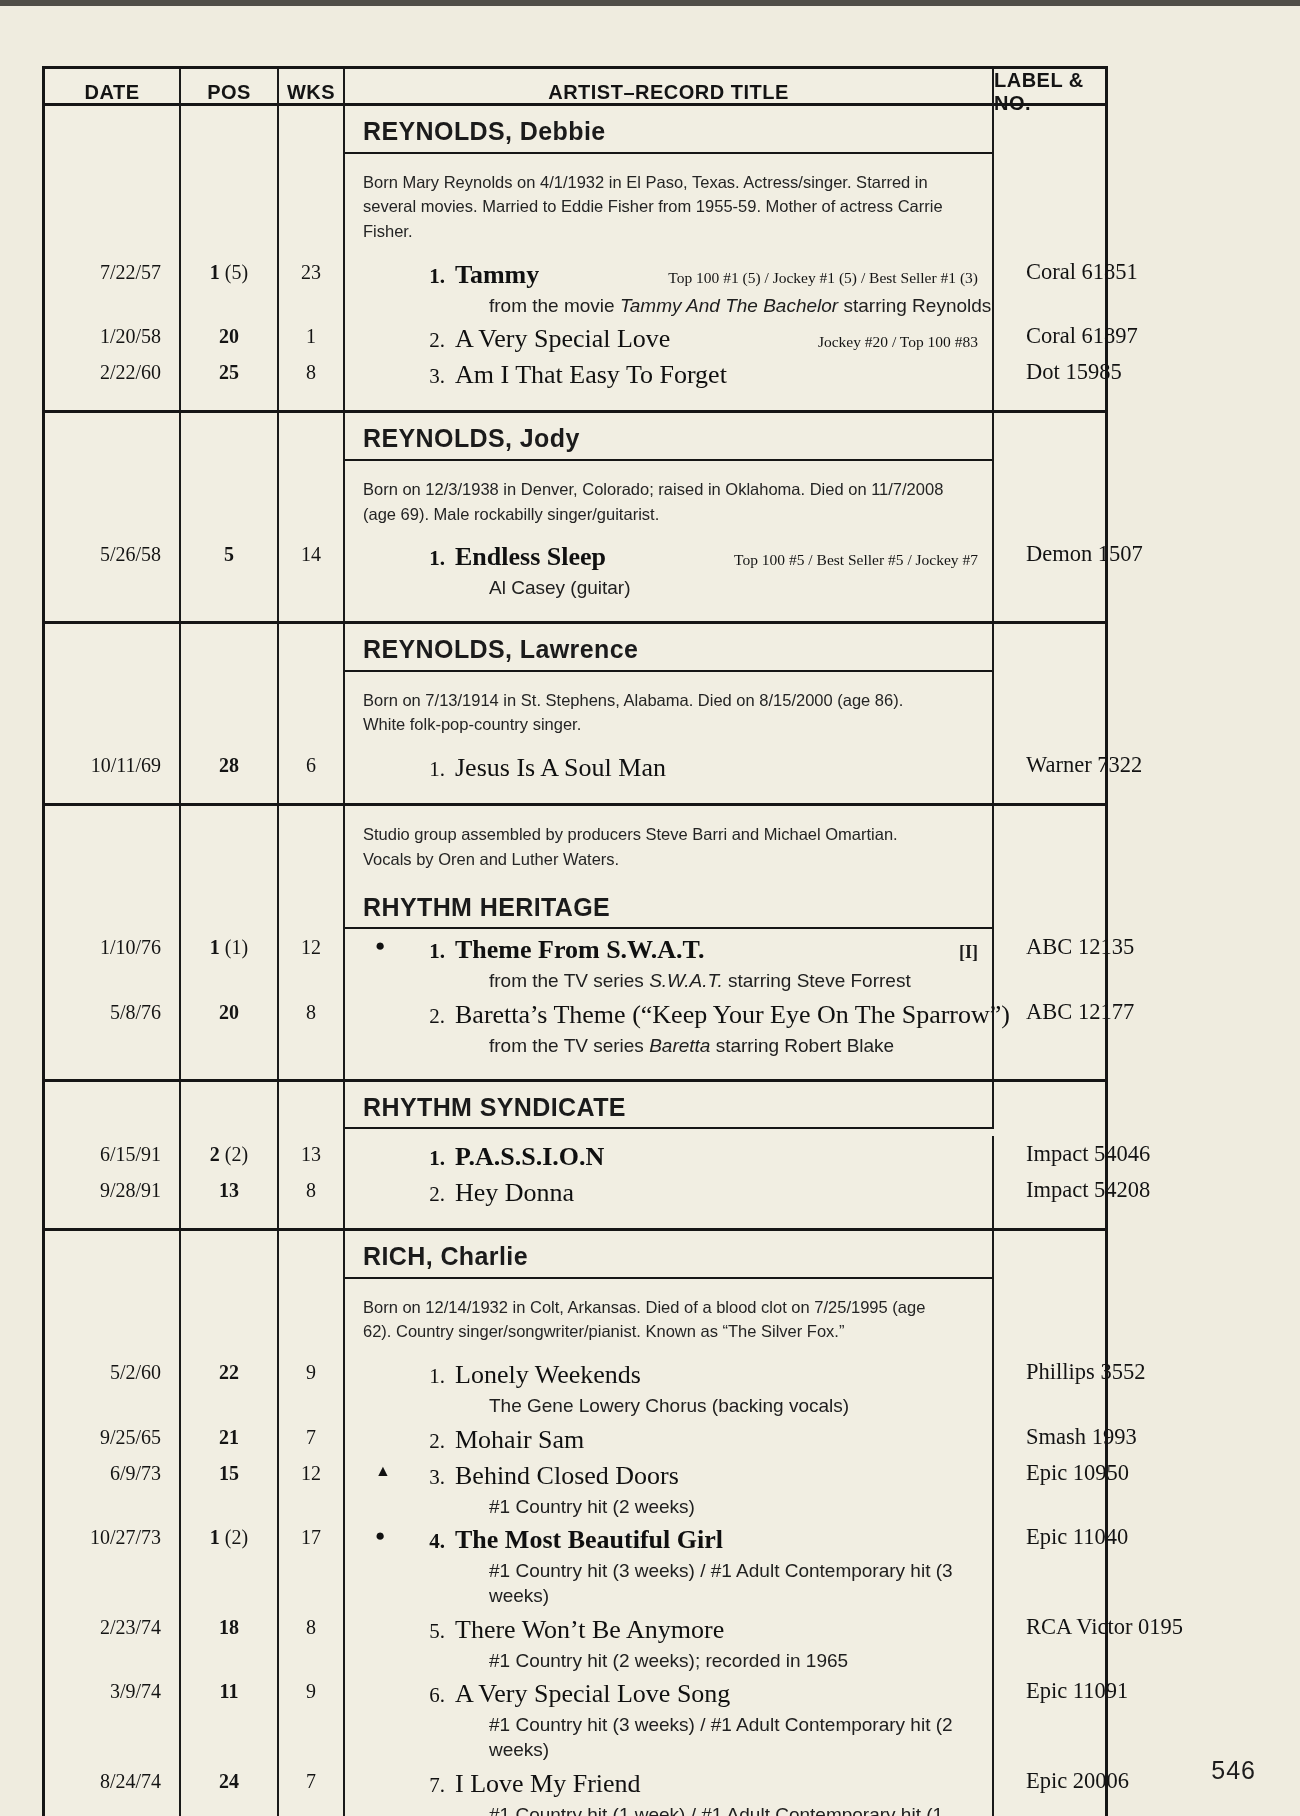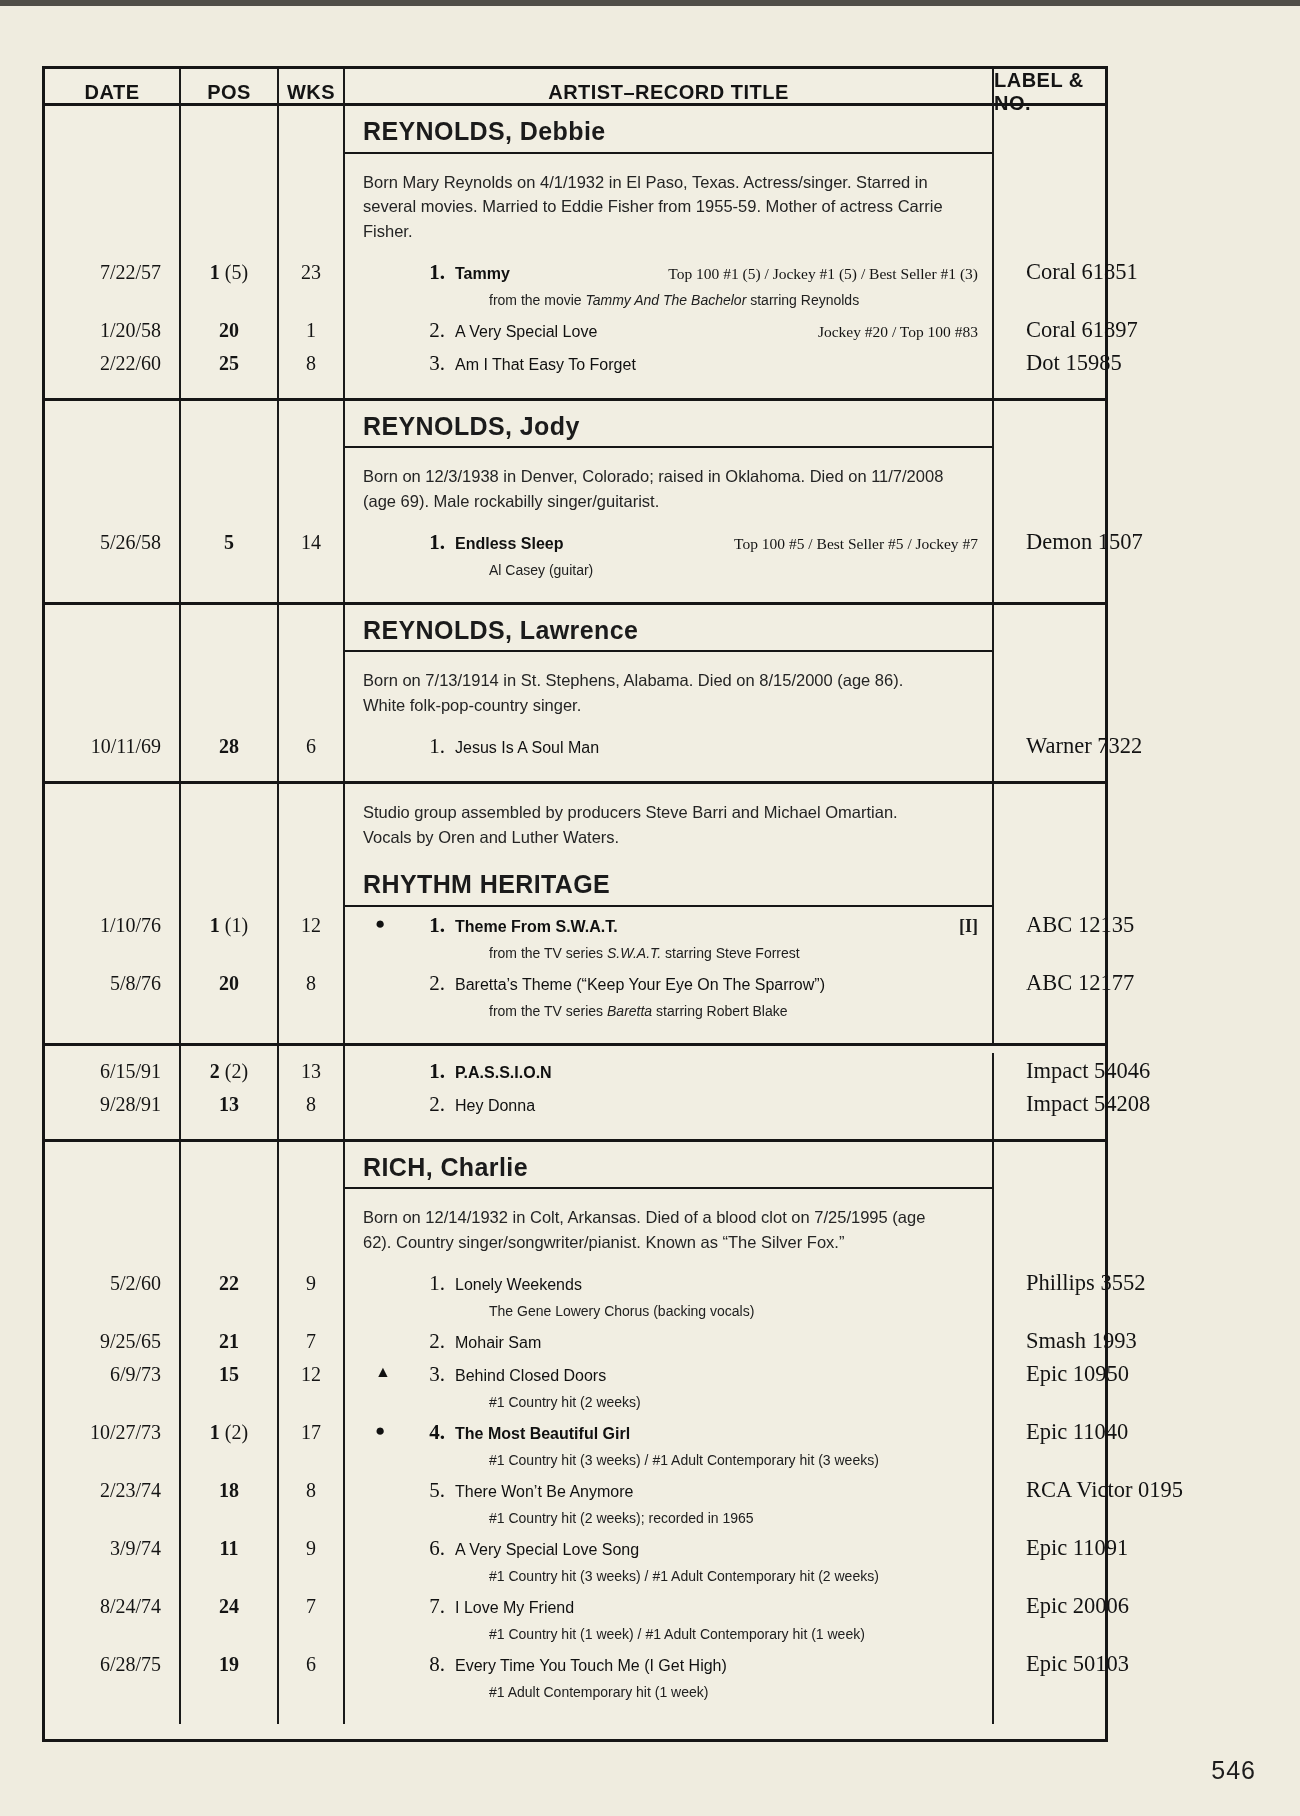--- a/index.html
+++ b/index.html
@@ -55,22 +55,22 @@
     position:absolute; left:30px; top:8px; font-size:17px; color:#111;
     line-height:1;
   }
   .medal.tri { font-size:16px; }
   .num {
     flex:none; width:100px; text-align:right;
     font-family:"Liberation Serif", serif; font-size:21px; color:#101010;
   }
   .num.bold { font-weight:bold; }
   .title {
-    margin-left:10px; font-family:Liberation Sans, sans-serif;
-    font-size:16px; color:#101010; white-space:nowrap;
+    margin-left:10px; font-family:Liberation Serif, serif;
+    font-size:26px; color:#101010; white-space:nowrap;
   }
   .title.bold { font-weight:bold; }
   .right-group { margin-left:auto; display:flex; align-items:baseline; }
   .stats {
     font-family:"Liberation Serif", serif; font-size:15.5px; color:#141414;
     padding-right:6px; white-space:nowrap;
   }
   .itag {
     font-family:"Liberation Serif", serif; font-weight:bold; font-size:18px;
     padding-right:6px; white-space:nowrap;
@@ -89,21 +89,21 @@
     font-family:"Liberation Serif", serif; font-size:20px; color:#141414;
     text-align:center; padding-top:7px;
   }
   .label-cell {
     font-family:"Liberation Serif", serif; font-size:22.5px; color:#131313;
     padding:5px 0 0 32px; white-space:nowrap;
   }
 
   .note-row { min-height:25px; }
   .note {
-    padding:4px 0 0 144px; font-size:14px; color:#202020; line-height:1.3;
+    padding:4px 0 0 144px; font-size:19px; color:#202020; line-height:1.3;
   }
   .note .it { font-style:italic; }
 
   .spacer-row { height:20px; }
 
   .page-number {
     position:absolute; left:42px; top:1756px; width:1214px;
     text-align:right; font-size:25px; color:#1c1c1c; letter-spacing:1px;
   }
 </style>
@@ -356,20 +356,29 @@
         </div>
         <div class="row spacer-row">
           <div class="cell date-cell"></div>
           <div class="cell pos-cell"></div>
           <div class="cell wks-cell"></div>
           <div class="cell art"></div>
           <div class="cell last label-cell"></div>
         </div>
       </div>
       <div class="section">
+        <div class="row heading-row">
+          <div class="cell date-cell"></div>
+          <div class="cell pos-cell"></div>
+          <div class="cell wks-cell"></div>
+          <div class="cell art">
+            <div class="artist-heading">RHYTHM SYNDICATE</div>
+          </div>
+          <div class="cell last label-cell"></div>
+        </div>
         <div class="row bio-row">
           <div class="cell date-cell"></div>
           <div class="cell pos-cell"></div>
           <div class="cell wks-cell"></div>
           <div class="cell last label-cell"></div>
         </div>
         <div class="row song-row">
           <div class="cell date-cell">6/15/91</div>
           <div class="cell pos-cell"><span class="pos-main">2</span> <span class="pos-paren">(2)</span></div>
           <div class="cell wks-cell">13</div>

